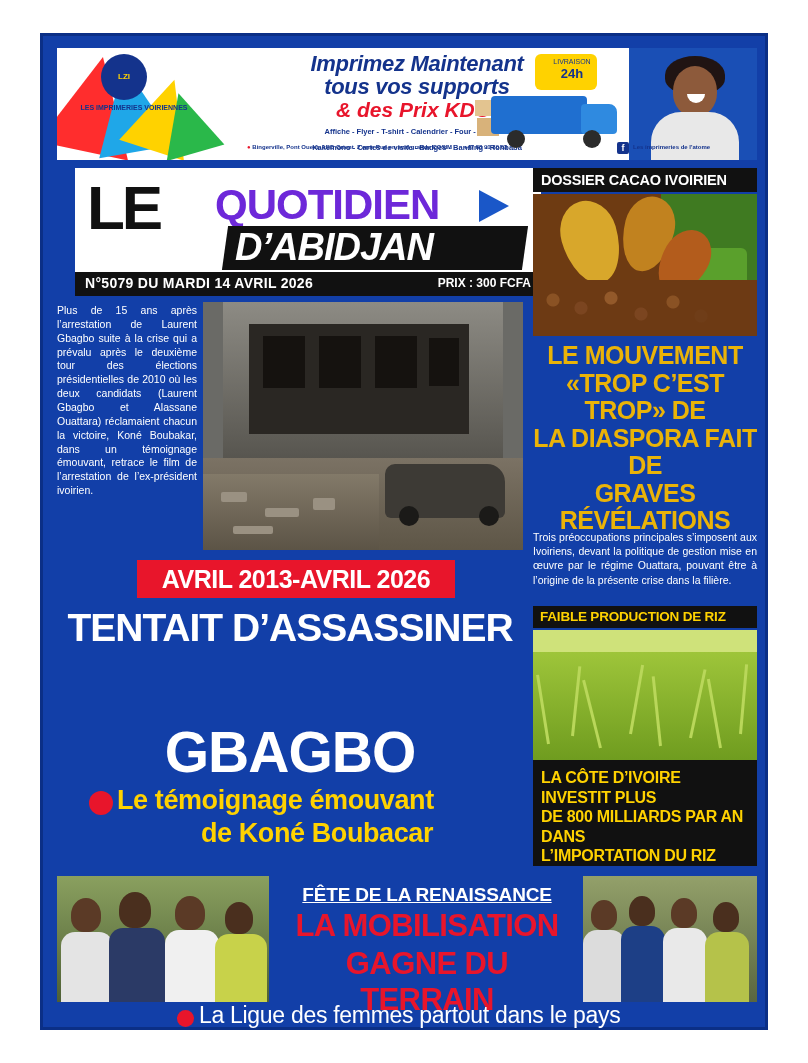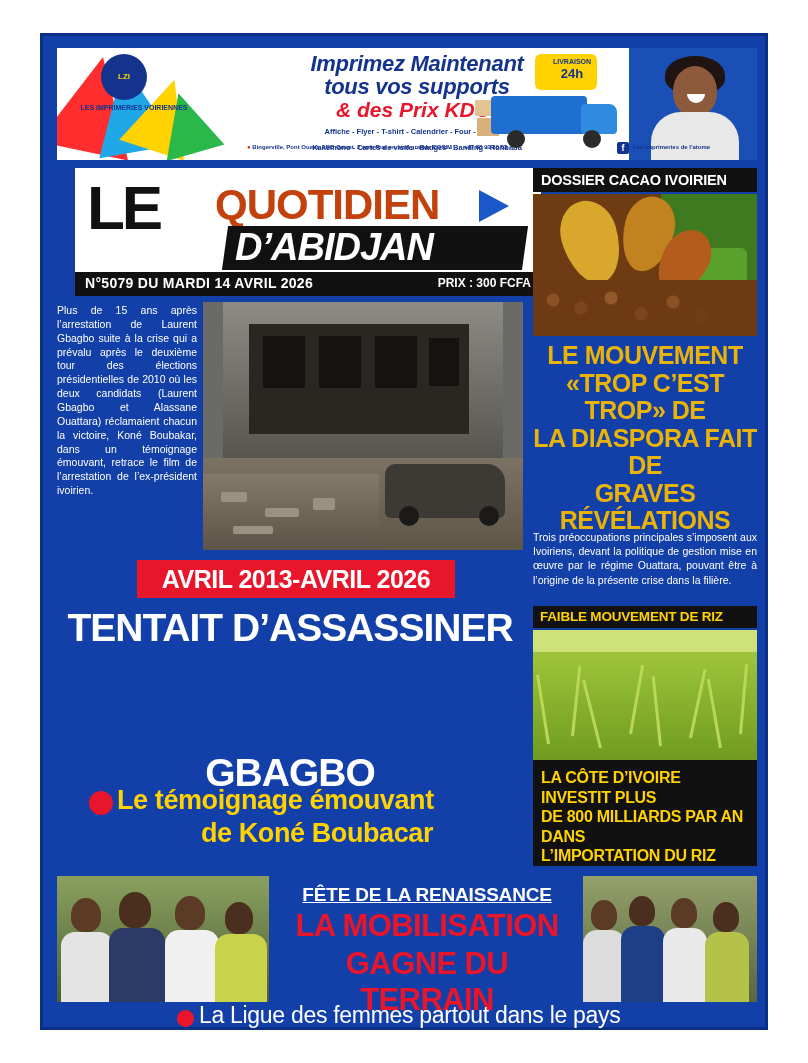--- a/index.html
+++ b/index.html
@@ -31,27 +31,27 @@
   .truck-cab{position:absolute;left:104px;top:26px;width:36px;height:30px;background:#2f8ae0;border-radius:4px 8px 4px 4px;}
   .truck-w1{position:absolute;left:30px;top:52px;width:18px;height:18px;background:#2b2b2b;border-radius:50%;}
   .truck-w2{position:absolute;left:106px;top:52px;width:18px;height:18px;background:#2b2b2b;border-radius:50%;}
   .box1{position:absolute;left:0px;top:40px;width:22px;height:18px;background:#d8b27a;}
   .box2{position:absolute;left:-2px;top:22px;width:18px;height:16px;background:#e3c490;}
   .ad-right{position:absolute;left:572px;top:0;width:128px;height:112px;background:#1a4fb5;overflow:hidden;}
   .lady-head{position:absolute;left:44px;top:18px;width:44px;height:50px;background:#8d5a3b;border-radius:50% 50% 45% 45%;}
   .lady-hair{position:absolute;left:36px;top:8px;width:60px;height:38px;background:#201413;border-radius:50% 50% 40% 40%;}
   .lady-body{position:absolute;left:22px;top:64px;width:88px;height:48px;background:#e8e8e8;border-radius:30px 30px 0 0;}
   .lady-smile{position:absolute;left:58px;top:46px;width:18px;height:9px;background:#ffffff;border-radius:0 0 10px 10px;}
-  .ad-badge{position:absolute;left:478px;top:6px;width:62px;height:36px;background:#ffd200;border-radius:6px;color:#14338c;font-size:7px;font-weight:bold;text-align:center;padding-top:4px;box-sizing:border-box;line-height:1.2;padding-left:12px;}
+  .ad-badge{position:absolute;left:478px;top:6px;width:62px;height:36px;background:#ffd200;border-radius:6px;color:#14338c;font-size:7px;font-weight:normal;text-align:center;padding-top:4px;box-sizing:border-box;line-height:1.2;padding-left:12px;}
   .ad-badge b{display:block;font-size:13px;}
 
   
   .masthead{position:absolute;left:14px;top:132px;width:466px;height:128px;background:#ffffff;margin-left:18px;}
   .mh-le{position:absolute;left:12px;top:14px;font-size:62px;font-weight:bold;color:#111;line-height:0.85;letter-spacing:-3px;}
-  .mh-quo{position:absolute;left:140px;top:16px;font-size:42px;font-weight:bold;color:#c2410c;letter-spacing:-1px;line-height:1;}
+  .mh-quo{position:absolute;left:140px;top:16px;font-size:42px;font-weight:bold;color:#6d28d9;letter-spacing:-1px;line-height:1;}
   .mh-abi-wrap{position:absolute;left:150px;top:58px;width:300px;height:44px;background:#111;transform:skewX(-8deg);}
   .mh-abi{position:absolute;left:160px;top:60px;font-size:38px;font-weight:bold;color:#ffffff;font-style:italic;letter-spacing:-1px;line-height:1.05;}
   .mh-arrow{position:absolute;left:404px;top:22px;width:0;height:0;border-top:16px solid transparent;border-bottom:16px solid transparent;border-left:30px solid #1a57c8;}
   .mh-bar{position:absolute;left:0px;top:104px;width:466px;height:24px;background:#111;}
   .mh-issue{position:absolute;left:10px;top:107px;font-size:14px;font-weight:bold;color:#ffffff;letter-spacing:0.3px;}
   .mh-price{position:absolute;right:10px;top:108px;font-size:12px;font-weight:bold;color:#ffffff;}
 
   
   .cacao-hd{position:absolute;left:490px;top:132px;width:224px;height:24px;background:#111;color:#fff;font-size:14.5px;font-weight:bold;line-height:24px;padding-left:8px;box-sizing:border-box;letter-spacing:-0.2px;}
   .cacao-img{position:absolute;left:490px;top:158px;width:224px;height:142px;overflow:hidden;background:#6e3b12;}
@@ -81,21 +81,21 @@
   .bld-dark{position:absolute;left:46px;top:22px;width:220px;height:110px;background:#2a2723;}
   .bld-win{position:absolute;background:#15120f;}
   .ground{position:absolute;left:0;bottom:0;width:320px;height:92px;background:linear-gradient(180deg,#7b7264,#5e5647);}
   .car{position:absolute;left:182px;top:162px;width:120px;height:54px;background:#3d3a35;border-radius:10px 18px 6px 6px;}
   .car-w{position:absolute;width:20px;height:20px;background:#1b1a18;border-radius:50%;}
   .rubble{position:absolute;left:0;top:172px;width:176px;height:76px;background:linear-gradient(180deg,#837a69,#5c5446);}
   .rub-dot{position:absolute;background:#9a9182;border-radius:2px;}
 
   .ribbon{position:absolute;left:94px;top:524px;width:318px;height:38px;background:#e8152b;color:#ffffff;font-size:25px;font-weight:bold;text-align:center;line-height:38px;letter-spacing:-0.5px;}
   .head1{position:absolute;left:14px;top:572px;width:466px;text-align:center;color:#ffffff;font-size:39px;font-weight:bold;line-height:1.04;letter-spacing:-1px;}
-  .head2{position:absolute;left:14px;top:683px;width:466px;text-align:center;color:#ffffff;font-size:39px;font-weight:bold;letter-spacing:-1px;margin-top:32px;}
+  .head2{position:absolute;left:14px;top:683px;width:466px;text-align:center;color:#ffffff;font-size:57px;font-weight:bold;letter-spacing:-1px;}
   .sub-dot{position:absolute;left:46px;top:755px;width:24px;height:24px;background:#e8152b;border-radius:50%;}
   .sub1{position:absolute;left:74px;top:750px;width:400px;color:#ffd200;font-size:27px;font-weight:bold;line-height:1.05;letter-spacing:-0.4px;}
   .sub2{position:absolute;left:74px;top:782px;width:400px;text-align:center;color:#ffd200;font-size:27px;font-weight:bold;letter-spacing:-0.4px;}
 
   
   .bt-imgL{position:absolute;left:14px;top:840px;width:212px;height:126px;overflow:hidden;background:#5f7a3e;}
   .bt-imgR{position:absolute;left:540px;top:840px;width:174px;height:126px;overflow:hidden;background:#6f7f55;}
   .ppl{position:absolute;border-radius:50% 50% 42% 42%;}
   .body-sh{position:absolute;border-radius:14px 14px 0 0;}
 
@@ -183,21 +183,21 @@
     </div>
 
     <div class="rt-title">
       <div class="red">LE MOUVEMENT</div>
       <div class="red">«TROP C’EST TROP» DE</div>
       <div class="red">LA DIASPORA FAIT DE</div>
       <div class="red">GRAVES RÉVÉLATIONS</div>
     </div>
     <div class="rt-body">Trois préoccupations principales s’imposent aux Ivoiriens, devant la politique de gestion mise en œuvre par le régime Ouattara, pouvant être à l’origine de la présente crise dans la filière.</div>
 
-    <div class="riz-hd">FAIBLE MOUVEMENT DE RIZ</div>
+    <div class="riz-hd">FAIBLE PRODUCTION DE RIZ</div>
     <div class="riz-img">
       <div class="riz-sky"></div>
       <div class="riz-field"></div>
       <div class="riz-blade" style="left:14px;top:44px;transform:rotate(-9deg);"></div>
       <div class="riz-blade" style="left:38px;top:36px;transform:rotate(6deg);"></div>
       <div class="riz-blade" style="left:66px;top:48px;transform:rotate(-14deg);"></div>
       <div class="riz-blade" style="left:96px;top:34px;transform:rotate(10deg);"></div>
       <div class="riz-blade" style="left:126px;top:46px;transform:rotate(-6deg);"></div>
       <div class="riz-blade" style="left:156px;top:38px;transform:rotate(12deg);"></div>
       <div class="riz-blade" style="left:186px;top:48px;transform:rotate(-10deg);"></div>

